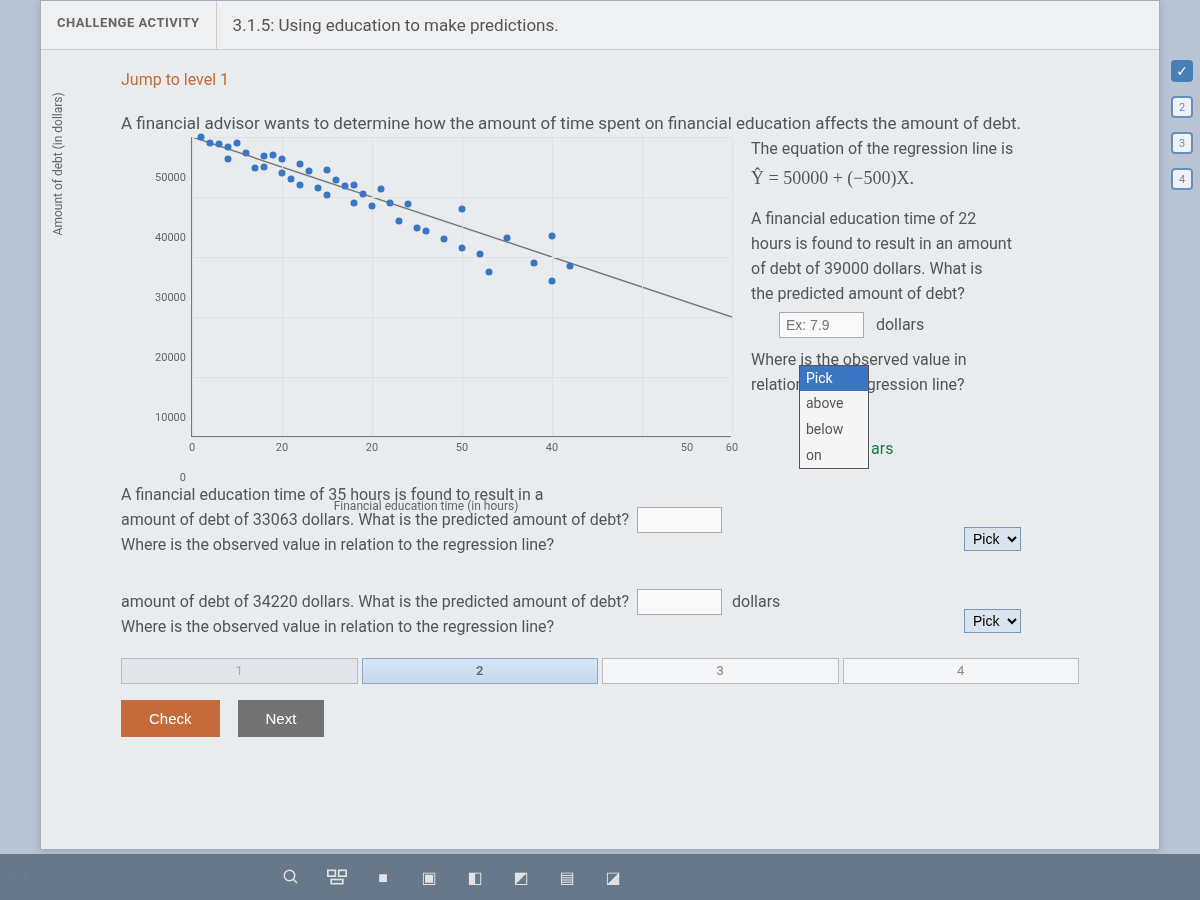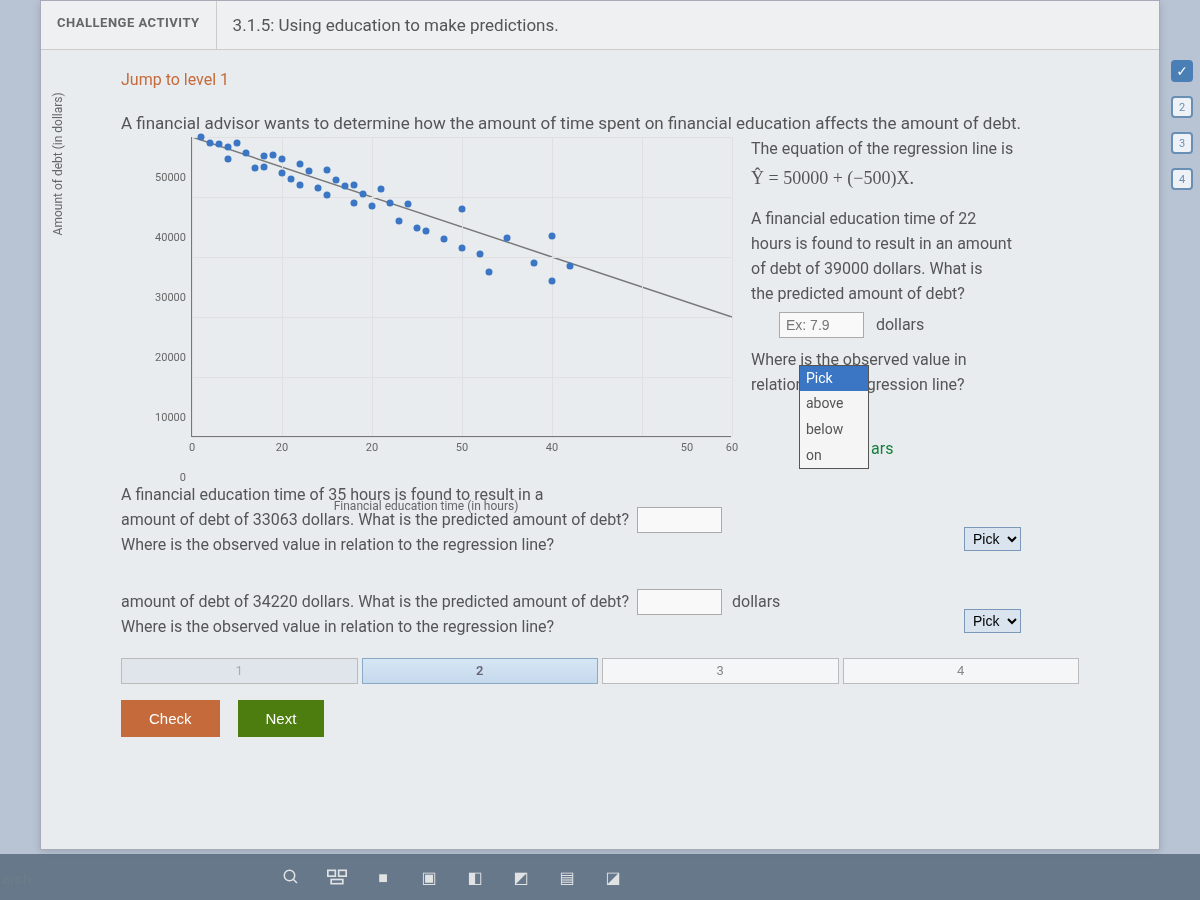--- a/index.html
+++ b/index.html
@@ -122,21 +122,21 @@
   }
   .buttons-row { margin-top: 16px; display:flex; gap: 18px;}
   .btn {
     padding: 10px 28px;
     font-size: 15px;
     color: #fff;
     border: none;
     cursor: pointer;
   }
   .btn-check { background: #c56a3a; }
-  .btn-next { background: #4d7c0f; }
+  .btn-next { background: #737373; }
   
   .chart {
     position: relative;
     width: 540px; height: 300px;
     background: repeating-linear-gradient(to right, #f3f5f7 0 1px, transparent 1px 100%),
                 repeating-linear-gradient(to bottom, #f3f5f7 0 1px, transparent 1px 100%);
     border-left: 1px solid #777;
     border-bottom: 1px solid #777;
   }
   .grid-v, .grid-h { position:absolute; background:#e0e0e0; }

